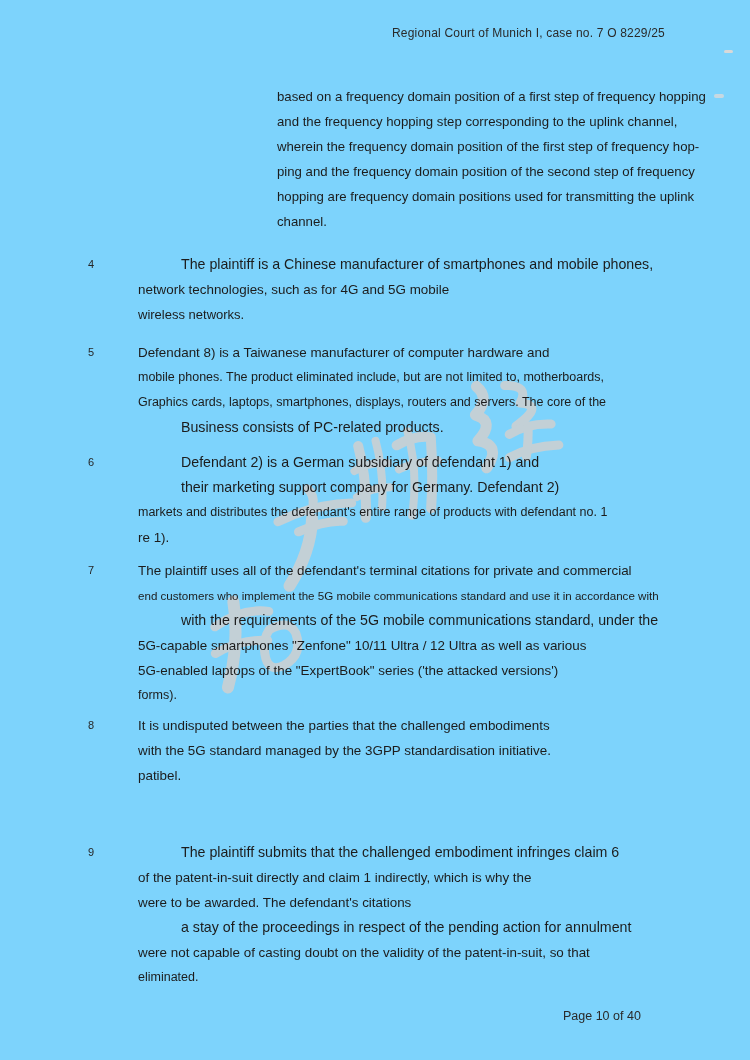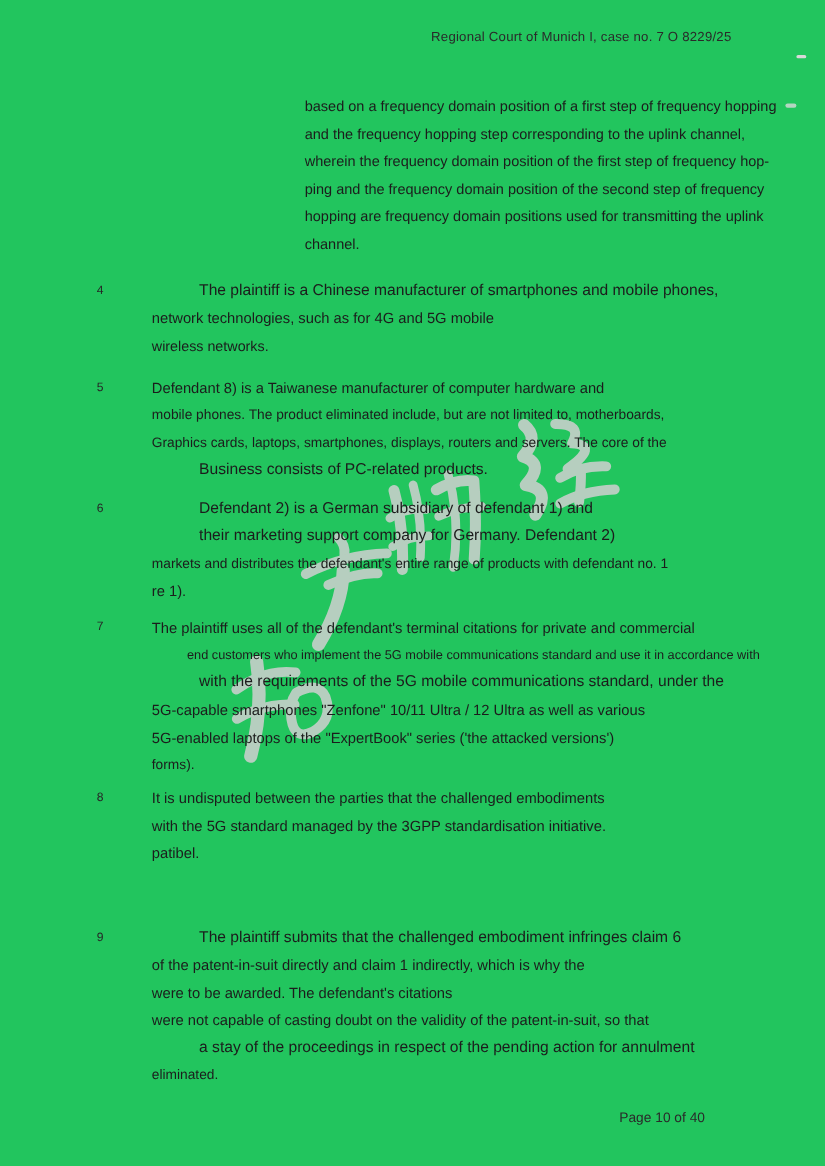--- a/index.html
+++ b/index.html
@@ -1,20 +1,20 @@
 <!DOCTYPE html>
 <html><head>
 <meta charset="utf-8">
 <style>
   html,body { margin:0; padding:0; background:#e8e8e8; }
   .page {
     position:relative;
     width:750px; height:1060px;
     margin:0 auto;
-    background:#22c55e;
+    background:#7dd3fc;
     font-family:"Liberation Sans", sans-serif;
     color:#1d1d1d;
     overflow:hidden;
   }
   .header {
     position:absolute; top:26px; left:0; right:85px;
     text-align:right;
     font-size:12px; color:#2a2a2a;
     letter-spacing:0.2px;
   }
@@ -34,21 +34,21 @@
     width:50px; flex:0 0 50px;
     font-size:11px; line-height:25px; color:#262626;
   }
   .para .body {
     flex:1 1 auto; max-width:528px;
     font-size:13.4px; line-height:25px; color:#1c1c1c;
   }
   .line { white-space:nowrap; }
   .sz-l  { font-size:14.2px;margin-left:43px; }
   .sz-s  { font-size:12.5px; }
-  .sz-xs { font-size:11.6px;margin-left:32px; }
+  .sz-xs { font-size:11.6px; }
   .sz-m13{ font-size:13px; }
   .p4 { top:252px; }
   .p5 { top:340px; }
   .p6 { top:450px; }
   .p7 { top:558px; }
   .p8 { top:713px; }
   .p9 { top:840px; }
   .watermark {
     position:absolute; left:150px; top:355px;
     width:440px; height:380px;
@@ -168,22 +168,22 @@
         <div class="line">patibel.</div>
       </div>
     </div>
 
     <div class="para p9">
       <div class="num">9</div>
       <div class="body">
         <div class="line sz-l">The plaintiff submits that the challenged embodiment infringes claim 6</div>
         <div class="line">of the patent-in-suit directly and claim 1 indirectly, which is why the</div>
         <div class="line">were to be awarded. The defendant's citations</div>
+        <div class="line sz-l">a stay of the proceedings in respect of the pending action for annulment</div>
         <div class="line">were not capable of casting doubt on the validity of the patent-in-suit, so that</div>
-        <div class="line sz-l">a stay of the proceedings in respect of the pending action for annulment</div>
         <div class="line sz-s">eliminated.</div>
       </div>
     </div>
 
     <div class="footer">Page 10 of 40</div>
 
   </div>
 </div>
 
 </body></html>

